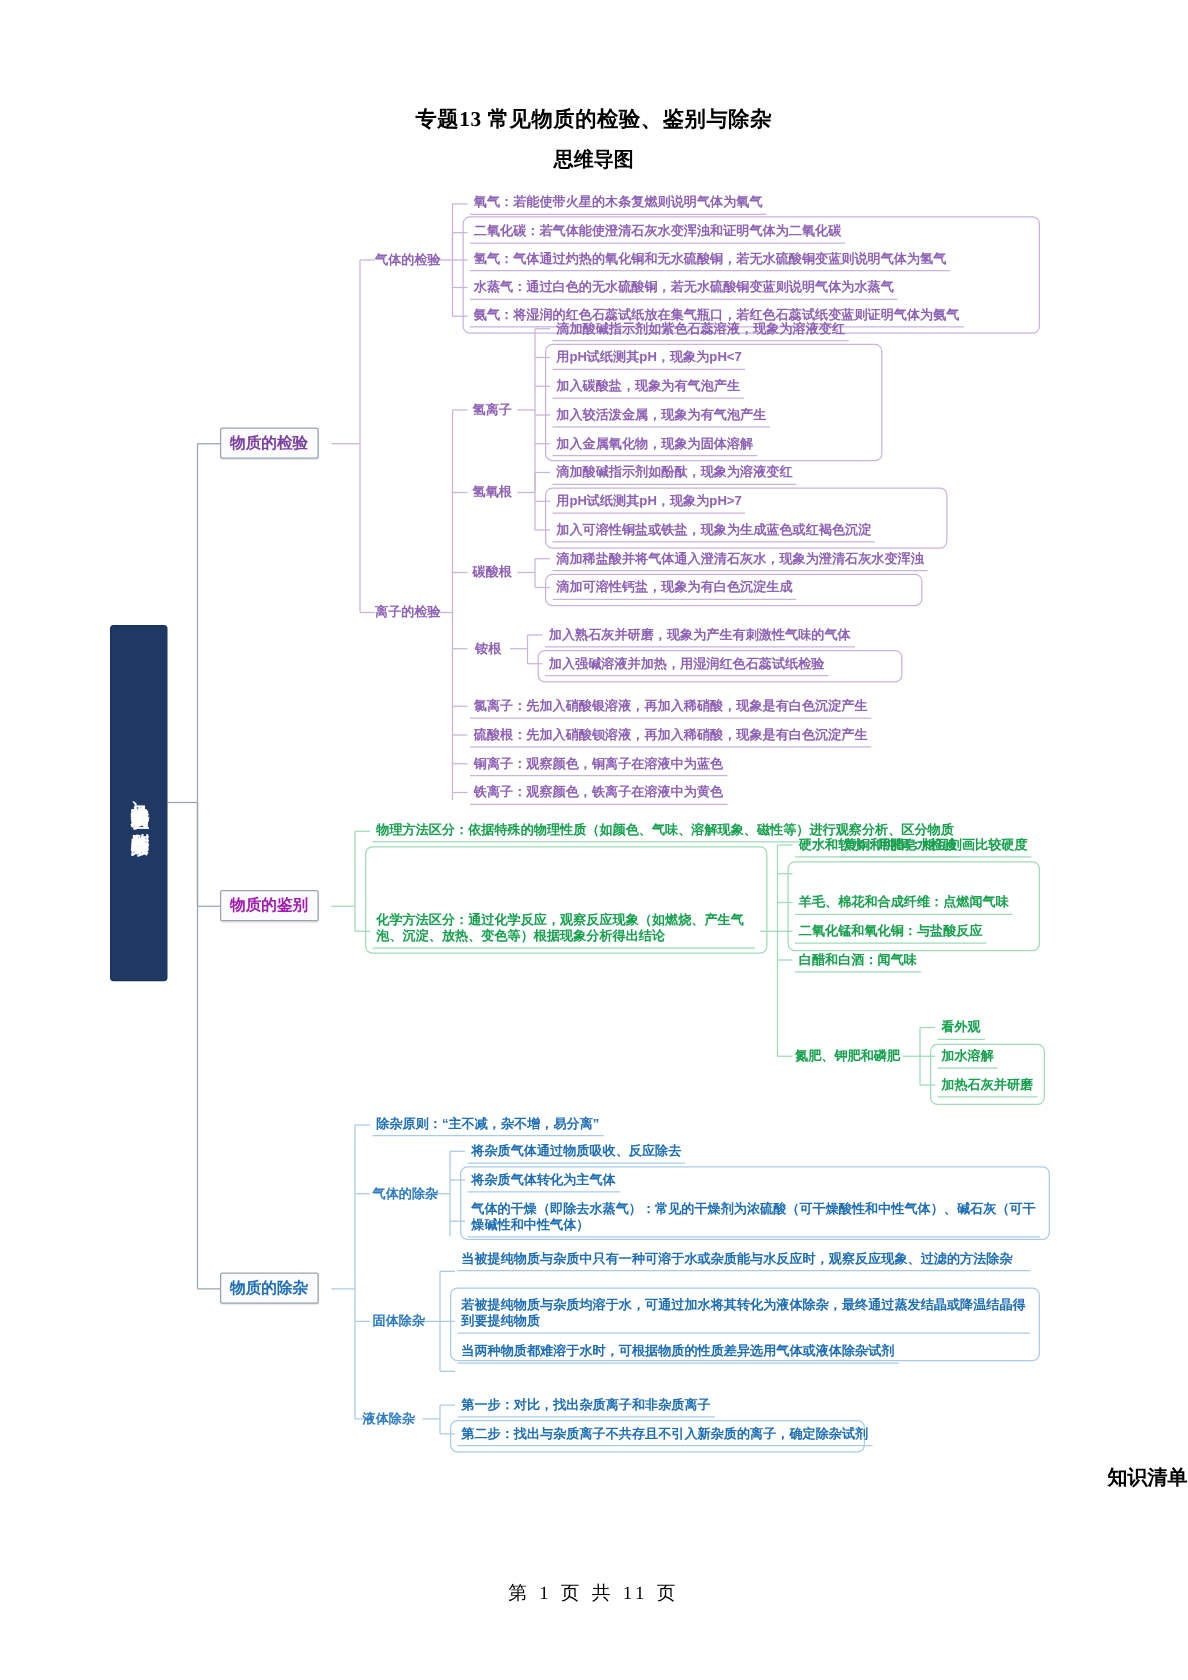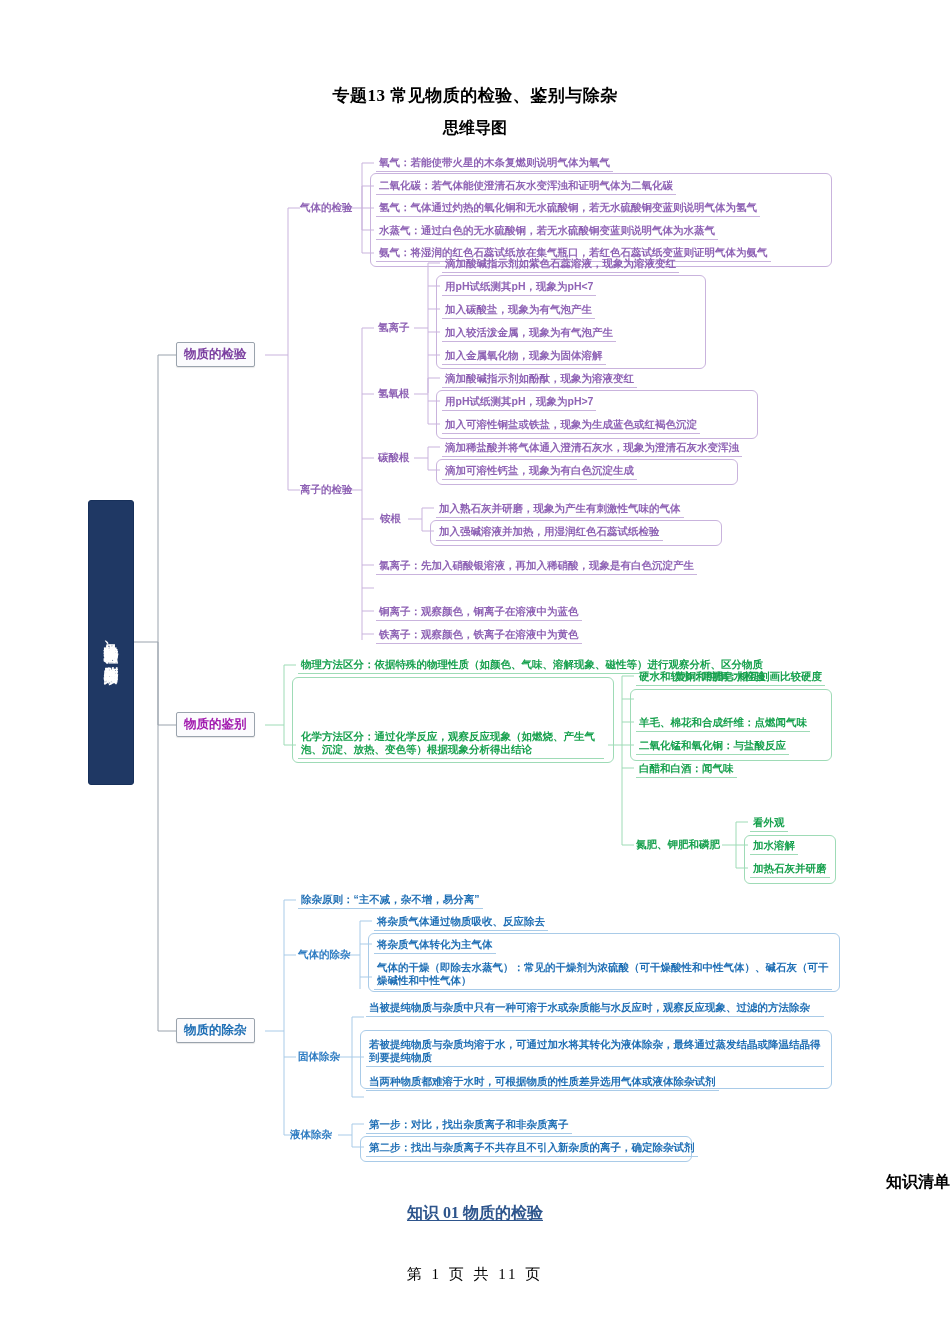--- a/index.html
+++ b/index.html
@@ -241,20 +241,21 @@
     <div class="grp" style="left:436px;top:314px;width:300px;height:24px;"></div>
     <div class="node leaf p" style="left:442px;top:295px;">滴加稀盐酸并将气体通入澄清石灰水，现象为澄清石灰水变浑浊</div>
     <div class="node leaf p" style="left:442px;top:318px;">滴加可溶性钙盐，现象为有白色沉淀生成</div>
 
     <div class="node lvl2 p" style="left:380px;top:367px;">铵根</div>
     <div class="grp" style="left:430px;top:375px;width:290px;height:24px;"></div>
     <div class="node leaf p" style="left:436px;top:356px;">加入熟石灰并研磨，现象为产生有刺激性气味的气体</div>
     <div class="node leaf p" style="left:436px;top:379px;">加入强碱溶液并加热，用湿润红色石蕊试纸检验</div>
 
     <div class="node leaf p" style="left:376px;top:413px;">氯离子：先加入硝酸银溶液，再加入稀硝酸，现象是有白色沉淀产生</div>
+    <div class="node leaf p" style="left:376px;top:436px;">硫酸根：先加入硝酸钡溶液，再加入稀硝酸，现象是有白色沉淀产生</div>
     <div class="node leaf p" style="left:376px;top:459px;">铜离子：观察颜色，铜离子在溶液中为蓝色</div>
     <div class="node leaf p" style="left:376px;top:482px;">铁离子：观察颜色，铁离子在溶液中为黄色</div>
 
     <div class="node leaf g" style="left:298px;top:512px;">物理方法区分：依据特殊的物理性质（如颜色、气味、溶解现象、磁性等）进行观察分析、区分物质</div>
     <div class="grp g" style="left:292px;top:532px;width:320px;height:84px;"></div>
     <div class="node leaf g wrap" style="left:298px;top:584px;width:306px;">化学方法区分：通过化学反应，观察反应现象（如燃烧、产生气泡、沉淀、放热、变色等）根据现象分析得出结论</div>
 
     <div class="grp g" style="left:630px;top:544px;width:200px;height:70px;"></div>
     <div class="node leaf g" style="left:636px;top:524px;">硬水和软水：用肥皂水检验</div>
     <div class="node leaf g" style="left:636px;top:524px;margin-left:36px;">黄铜和纯铜：相互刻画比较硬度</div>
@@ -283,16 +284,15 @@
     <div class="node leaf b" style="left:366px;top:929px;">当两种物质都难溶于水时，可根据物质的性质差异选用气体或液体除杂试剂</div>
 
     <div class="node lvl2 b" style="left:290px;top:983px;font-family:Liberation Serif, serif;">液体除杂</div>
     <div class="grp b" style="left:360px;top:991px;width:330px;height:24px;"></div>
     <div class="node leaf b" style="left:366px;top:972px;">第一步：对比，找出杂质离子和非杂质离子</div>
     <div class="node leaf b" style="left:366px;top:995px;">第二步：找出与杂质离子不共存且不引入新杂质的离子，确定除杂试剂</div>
 
   </div>
 
   <div class="know-title">知识清单</div>
-  <div class="know-link"><span>知识 01  物质的检验</span></div>
   <div class="footer">第 1 页 共 11 页</div>
 
 </div>
 
 </body></html>

